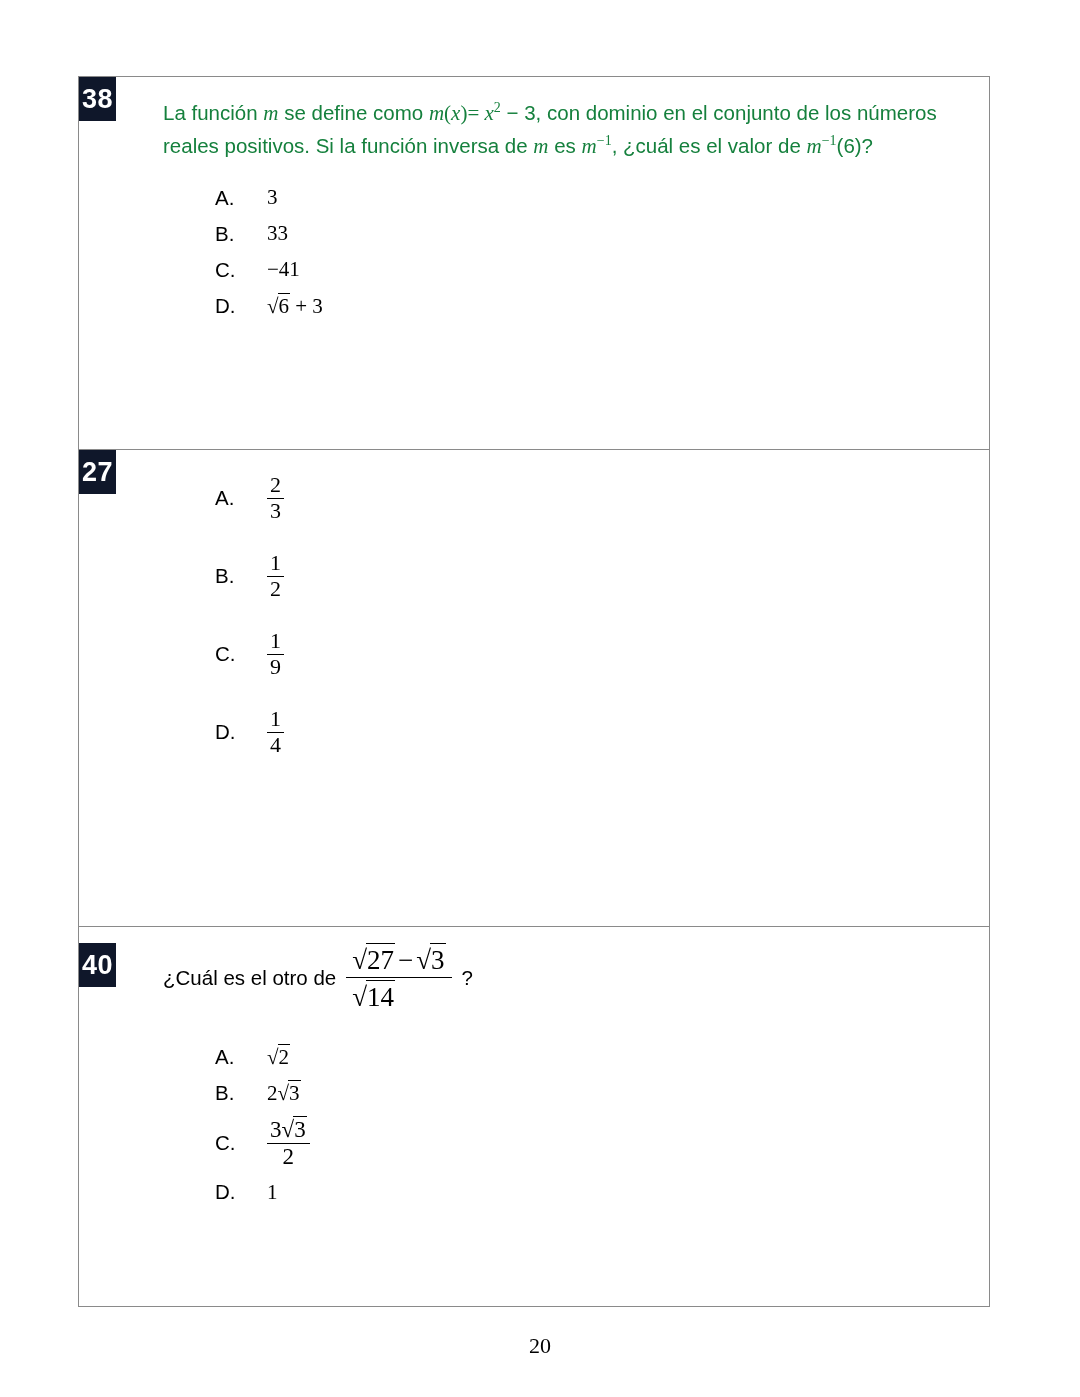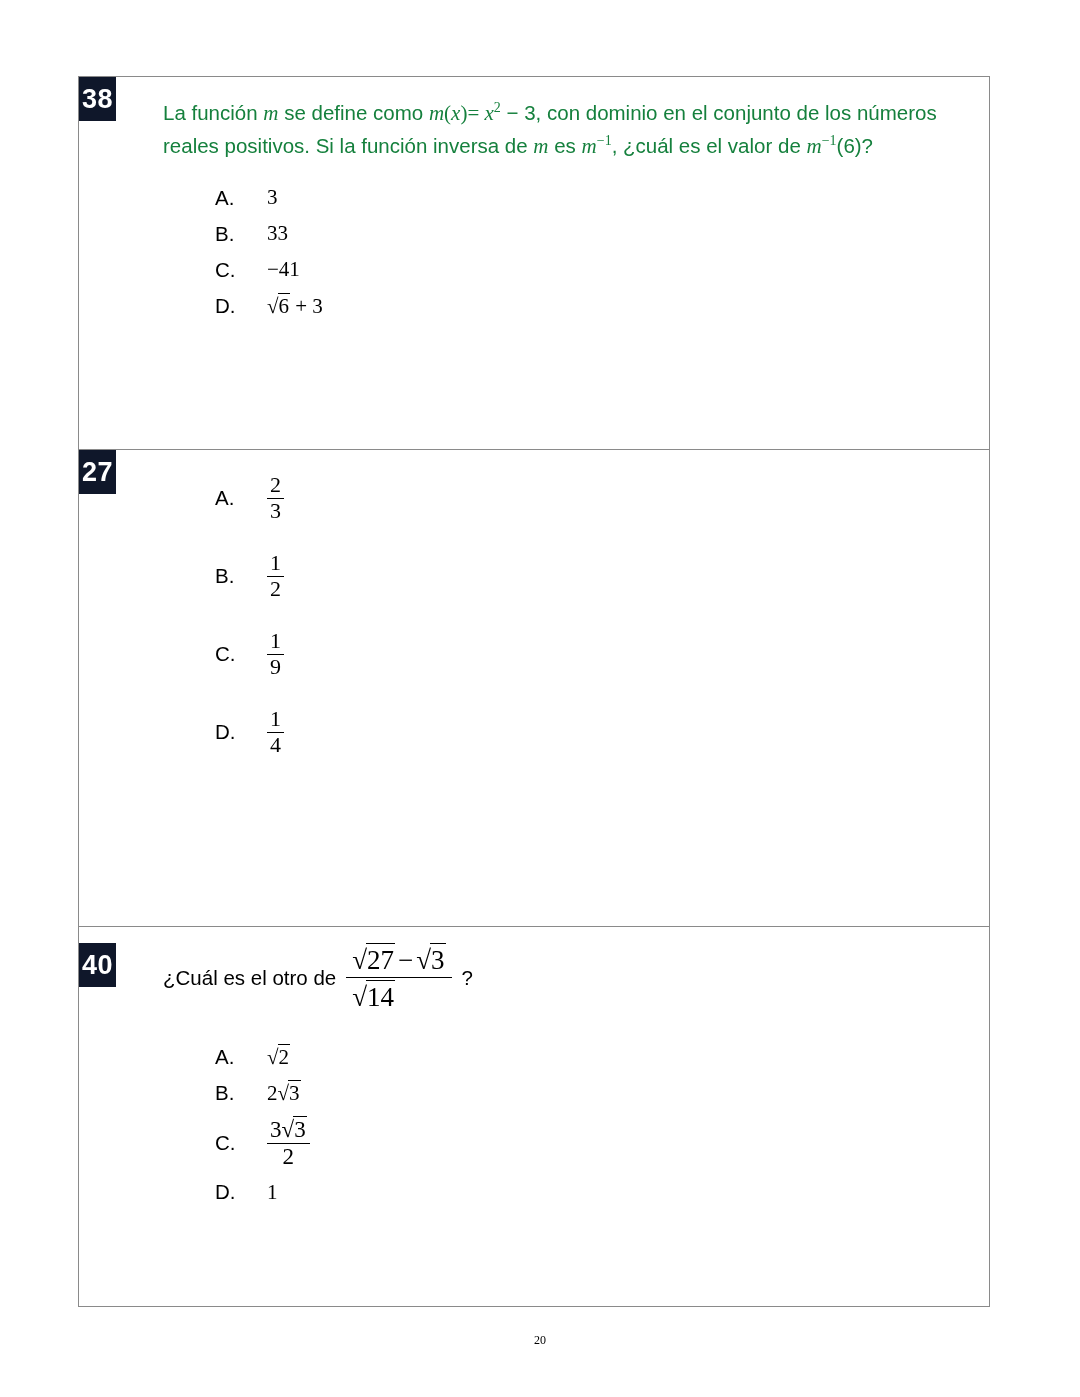--- a/index.html
+++ b/index.html
@@ -154,21 +154,21 @@
     border-top: 1.3px solid #000;
     padding: 2px 6px 0 6px;
   }
   .pagenum {
     position: absolute;
     left: 0;
     top: 1333px;
     width: 1080px;
     text-align: center;
     font-family: "Liberation Serif", serif;
-    font-size: 12px;
+    font-size: 22px;
     color: #000;
   }
   .spacer-q38 { height: 24px; }
   .spacer-q39 { height: 30px; }
   .spacer-q40 { height: 120px; }
 </style>
 </head>
 <body>
 
 <div class="page">

